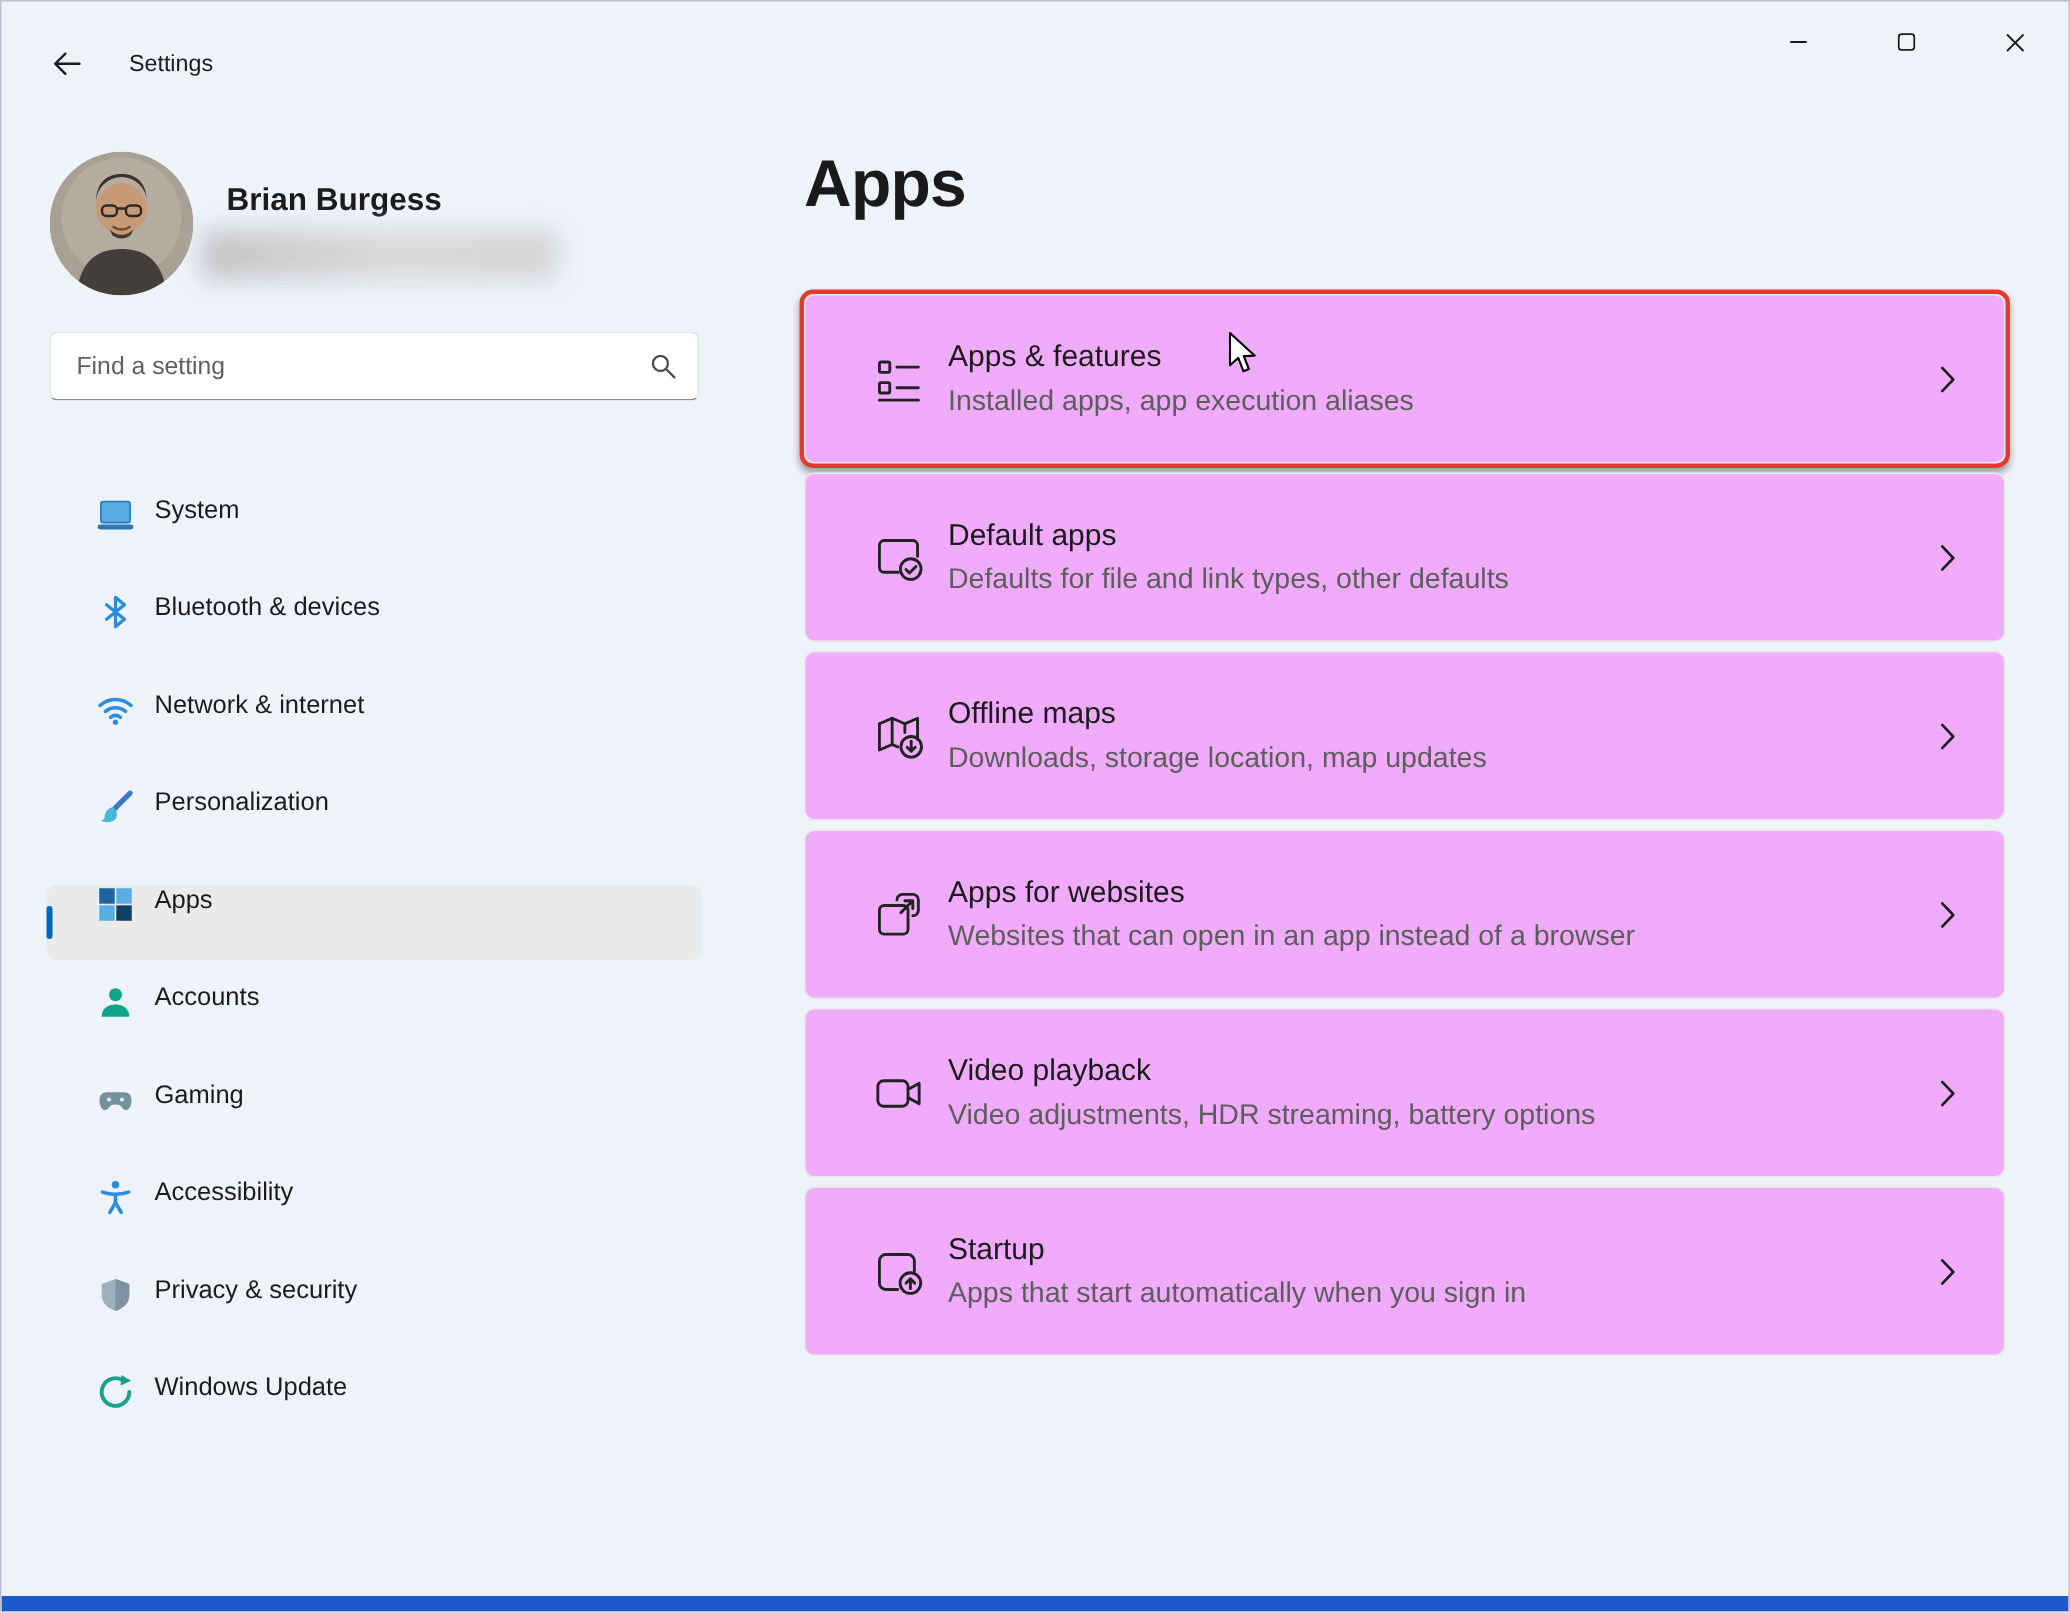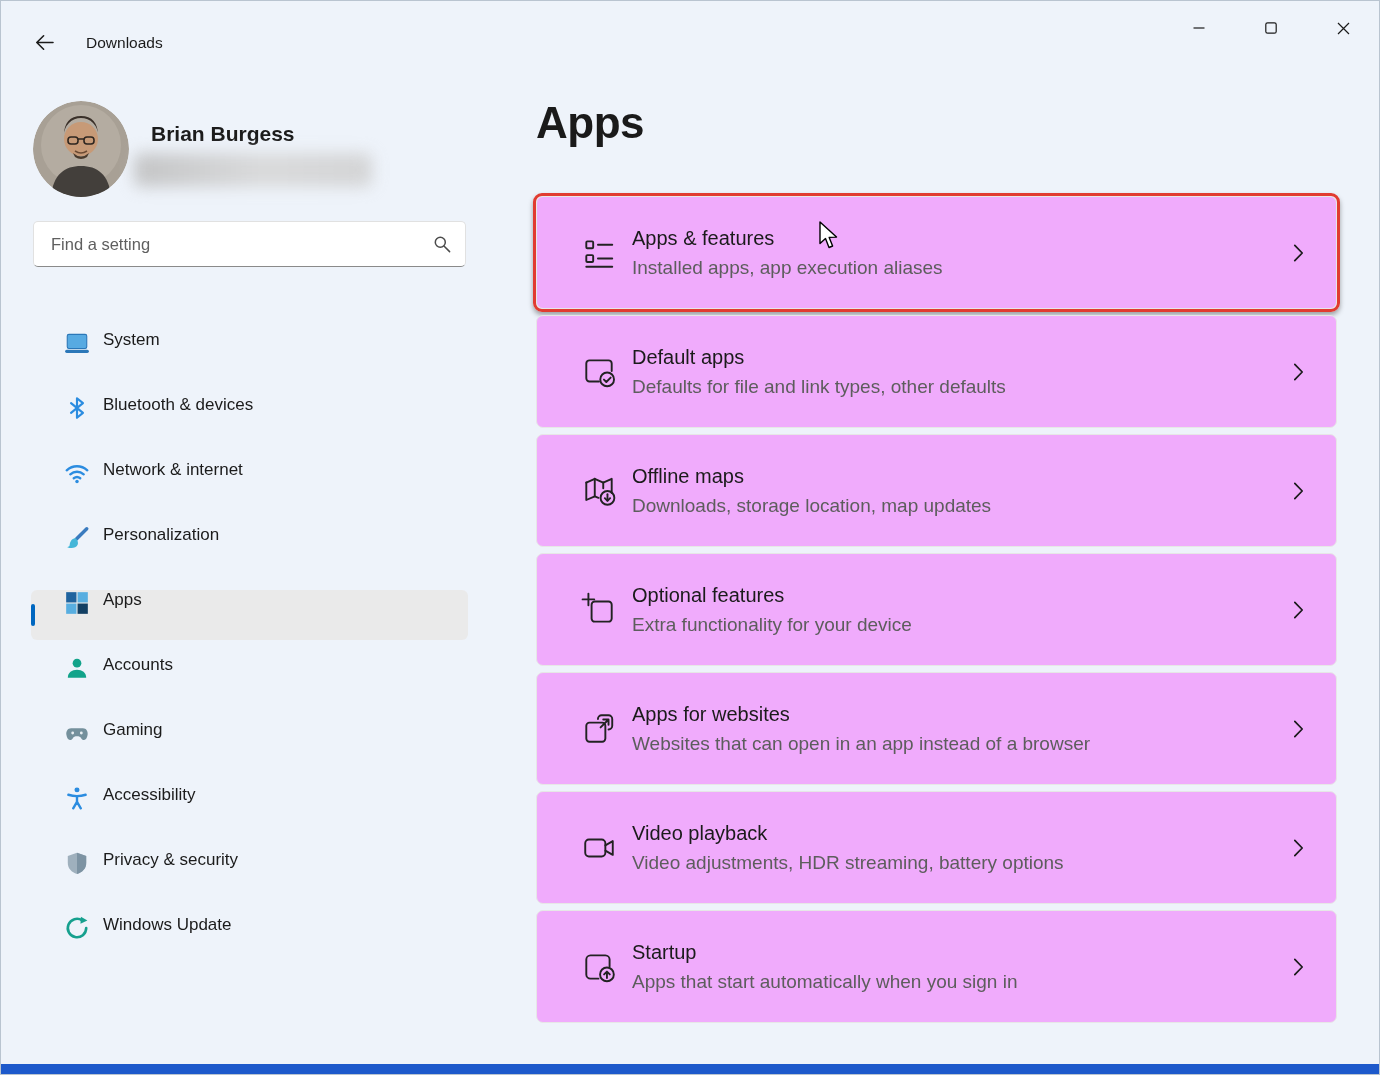--- a/index.html
+++ b/index.html
@@ -68,21 +68,21 @@
 <body>
 
 <div class="titlebar">
   <div class="back-button">
     <span>
       <svg width="19" height="17" viewBox="0 0 19 17">
           <path d="M18 8.5 H1.8 M8.6 1.8 L1.8 8.5 L8.6 15.2" fill="none" stroke="#1b1b1b" stroke-width="1.6" stroke-linecap="round" stroke-linejoin="round"></path>
         </svg>
     </span>
   </div>
-  <div class="titlebar-title">Downloads</div>
+  <div class="titlebar-title">Settings</div>
   <div class="window-controls">
     <div class="win-btn">
       <span>
         <svg width="12" height="12" viewBox="0 0 12 12">
             <line x1="0.5" y1="6" x2="11.5" y2="6" stroke="#1b1b1b" stroke-width="1.2"></line>
           </svg>
       </span>
     </div>
     <div class="win-btn">
       <span>
@@ -302,37 +302,20 @@
       <div class="card-title">Offline maps</div>
       <div class="card-sub">Downloads, storage location, map updates</div>
     </div>
     <span class="chevron">
       <svg width="11" height="19" viewBox="0 0 11 19">
           <path d="M1.8 1.8 L9.2 9.5 L1.8 17.2" fill="none" stroke="#1b1b1b" stroke-width="1.7" stroke-linecap="round" stroke-linejoin="round"></path>
         </svg>
     </span>
   </div>
 
-  <div class="card">
-    <span class="card-icon">
-      <svg viewBox="0 0 34 34" width="36" height="36" fill="none" stroke="#222222" stroke-width="1.8" stroke-linecap="round">
-          <path d="M13 9 h13 a3 3 0 0 1 3 3 v13 a3 3 0 0 1-3 3 H13 a3 3 0 0 1-3-3 V12 a3 3 0 0 1 3-3"></path>
-          <path d="M7 1.5 v11 M1.5 7 h11"></path>
-        </svg>
-    </span>
-    <div class="card-text">
-      <div class="card-title">Optional features</div>
-      <div class="card-sub">Extra functionality for your device</div>
-    </div>
-    <span class="chevron">
-      <svg width="11" height="19" viewBox="0 0 11 19">
-          <path d="M1.8 1.8 L9.2 9.5 L1.8 17.2" fill="none" stroke="#1b1b1b" stroke-width="1.7" stroke-linecap="round" stroke-linejoin="round"></path>
-        </svg>
-    </span>
-  </div>
 
   <div class="card">
     <span class="card-icon">
       <svg viewBox="0 0 34 34" width="36" height="36" fill="none" stroke="#222222" stroke-width="1.8" stroke-linecap="round" stroke-linejoin="round">
           <rect x="5" y="11" width="18" height="18" rx="3"></rect>
           <path d="M16 7.5 a3.5 3.5 0 0 1 3.5-3.5 H26 a3.5 3.5 0 0 1 3.5 3.5 v6.5 a3.5 3.5 0 0 1-3.5 3.5"></path>
           <path d="M18.5 15.5 L26 8 M26 13 V8 h-5"></path>
         </svg>
     </span>
     <div class="card-text">

